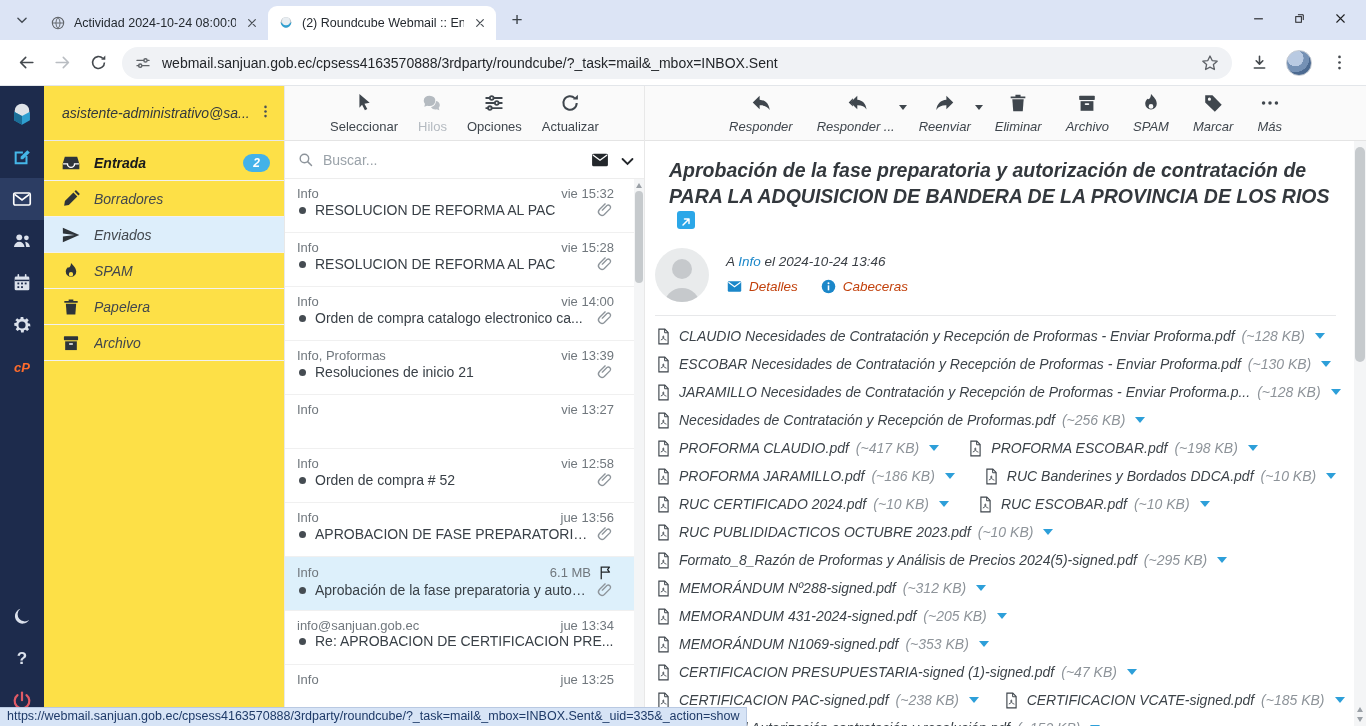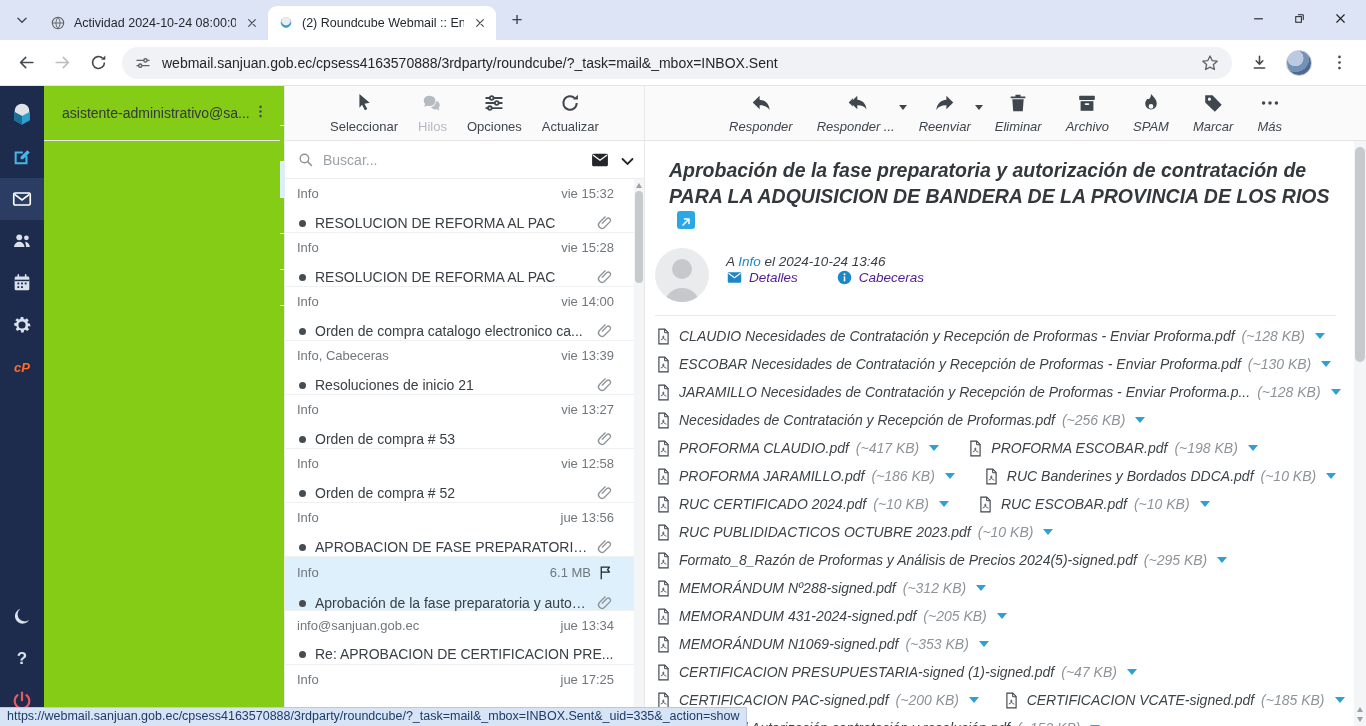--- a/index.html
+++ b/index.html
@@ -42,21 +42,21 @@
   .appbar { width:44px; background:#1d2b4c; display:flex; flex-direction:column; align-items:center; padding:8px 0 4px; flex:none; }
   .app-icon { width:44px; height:42px; display:flex; align-items:center; justify-content:center; color:#dbe1ec; flex:none;text-align:center; }
   .app-icon svg { width:22px; height:22px; }
   .app-icon.logo svg { width:28px; height:28px; }
   .app-icon.compose { color:#45b7e8; }
   .app-icon.active { background:#2c3d63; color:#fff; }
   .app-icon.cpanel { color:#ff6c2c; font-weight:bold; font-style:italic; font-size:13px; }
   .app-icon.logout { color:#e25b66; }
   .appbar .spacer { flex:1; }
 
-  .folderpane { width:241px; background:#84cc16; border-right:1px solid #e8e8e8; display:flex; flex-direction:row; flex:none; }
+  .folderpane { width:241px; background:#fde047; border-right:1px solid #e8e8e8; display:flex; flex-direction:column; flex:none;font-style:italic; }
   .account-row { height:55px; flex:none; display:flex; align-items:center; padding:0 8px 0 18px; border-bottom:1px solid #e8e8e8; }
   .account-name { flex:1; font-size:14px; color:#33383d; white-space:nowrap; overflow:hidden; }
   .account-kebab { width:22px; color:#4a5056; text-align:center; }
   .account-kebab svg { width:17px; height:17px; }
   .folder-list { padding-top:4px; }
   .folder-row { height:36px; display:flex; align-items:center; gap:13px; padding:0 14px 0 17px; font-size:14px; color:#42474d; border-bottom:1px solid #f1f1f1; }
   .folder-row.selected { background:#ddeefb; }
   .folder-row.bold .folder-label { font-weight:bold; color:#17191c; }
   .f-icon { width:20px; height:20px; color:#2e343a; flex:none; }
   .f-icon svg { width:20px; height:20px; }
@@ -78,21 +78,21 @@
   .searchrow .r-caret { width:13px; height:13px; color:#23272b; }
 
   .msg-list { position:relative; }
   .msg { height:54px; padding:7px 30px 0 12px; border-bottom:1px solid #f0f0f0; }
   .msg.selected { background:#ddf0fb; }
   .msg-l1 { display:flex; align-items:center; font-size:13px; color:#70777d; }
   .msg-sender { flex:1; white-space:nowrap; overflow:hidden; }
   .msg-meta { display:flex; align-items:center; gap:6px; }
   .flag-ic { width:17px; height:17px; color:#23272b; }
   .flag-ic svg { width:17px; height:17px; }
-  .msg-l2 { display:flex; align-items:center; margin-top:13px; }
+  .msg-l2 { display:flex; align-items:center; margin-top:0; }
   .unread-dot { width:7px; height:7px; border-radius:50%; background:#454c52; margin:0 9px 0 2px; flex:none; }
   .msg-subject { flex:1; font-size:14px; color:#394047; white-space:nowrap; overflow:hidden; text-overflow:ellipsis; }
   .clip-ic { width:18px; height:18px; color:#8d949a; flex:none; margin-left:6px; }
   .clip-ic svg { width:18px; height:18px; }
 
   .vscroll { position:absolute; top:93px; bottom:0; right:0; width:10px; background:#f4f5f6; }
   .vscroll .arrow { position:absolute; left:2px; width:0; height:0; border-left:3px solid transparent; border-right:3px solid transparent; }
   .vscroll .up { top:4px; border-bottom:5px solid #9aa0a6; }
   .vscroll .down { bottom:4px; border-top:5px solid #9aa0a6; }
   .vscroll .thumb { position:absolute; left:1px; width:8px; border-radius:4px; background:#c6cacd; }
@@ -105,21 +105,21 @@
   .subject { font-size:19.5px; font-weight:bold; color:#33383d; line-height:26px;margin-left:14px; }
   .ext-link { display:inline-block; width:18px; height:18px; background:#2ba7e8; border-radius:3px; margin-left:8px; vertical-align:-2px; }
   .ext-link svg { width:18px; height:18px; }
   .meta { display:flex; margin-top:13px; gap:17px; }
   .avatar { width:54px; height:54px; border-radius:50%; background:#e9ebec; position:relative; overflow:hidden; flex:none; }
   .avatar .head { position:absolute; top:11px; left:17px; width:20px; height:20px; border-radius:50%; background:#c6c9cc; }
   .avatar .body { position:absolute; bottom:-10px; left:9px; width:36px; height:24px; border-radius:18px 18px 0 0; background:#c6c9cc; }
   .meta-lines { padding-top:6px; }
   .from-line { font-size:13.5px; color:#3a3f45; }
   .link { color:#1b87c9; }
-  .action-line { display:flex; gap:38px; font-size:13.5px; color:#4c1d95; }
+  .action-line { display:flex; gap:22px; margin-top:9px; font-size:13.5px; color:#c2410c; }
   .action { display:flex; align-items:center; gap:6px; }
   .action .a-icon { width:17px; height:17px; color:#1b87c9; }
   .action .a-icon svg { width:17px; height:17px; }
   .mail-divider { height:1px; background:#e7e8ea; margin:13px 4px 6px 0; }
 
   .att-list { }
   .att-row { display:flex; gap:28px; height:28px; align-items:center; }
   .att { display:flex; align-items:center; gap:7px; min-width:0; }
   .pdf-ic { width:17px; height:19px; color:#3c434a; flex:none; }
   .pdf-ic svg { width:17px; height:19px; }
@@ -441,47 +441,40 @@
             <div class="msg-l2">
               <span class="unread-dot"></span>
               <span class="msg-subject">Orden de compra catalogo electronico ca...</span>
               <span class="clip-ic"><svg viewBox="0 0 24 24">
                   <path d="M8.4 12.2l6.2-6.2a3 3 0 014.2 4.2l-7.7 7.7a4.6 4.6 0 01-6.5-6.5l7.7-7.6" fill="none" stroke="currentColor" stroke-width="1.8" stroke-linecap="round"></path>
                 </svg></span>
             </div>
           </div>
           <div class="msg">
             <div class="msg-l1">
-              <span class="msg-sender">Info, Cabeceras</span>
+              <span class="msg-sender">Info, Proformas</span>
               <span class="msg-meta">
                 <span>vie 13:39</span>
               </span>
             </div>
             <div class="msg-l2">
               <span class="unread-dot"></span>
               <span class="msg-subject">Resoluciones de inicio 21</span>
               <span class="clip-ic"><svg viewBox="0 0 24 24">
                   <path d="M8.4 12.2l6.2-6.2a3 3 0 014.2 4.2l-7.7 7.7a4.6 4.6 0 01-6.5-6.5l7.7-7.6" fill="none" stroke="currentColor" stroke-width="1.8" stroke-linecap="round"></path>
                 </svg></span>
             </div>
           </div>
           <div class="msg">
             <div class="msg-l1">
               <span class="msg-sender">Info</span>
               <span class="msg-meta">
                 <span>vie 13:27</span>
               </span>
             </div>
-            <div class="msg-l2">
-              <span class="unread-dot"></span>
-              <span class="msg-subject">Orden de compra # 53</span>
-              <span class="clip-ic"><svg viewBox="0 0 24 24">
-                  <path d="M8.4 12.2l6.2-6.2a3 3 0 014.2 4.2l-7.7 7.7a4.6 4.6 0 01-6.5-6.5l7.7-7.6" fill="none" stroke="currentColor" stroke-width="1.8" stroke-linecap="round"></path>
-                </svg></span>
-            </div>
           </div>
           <div class="msg">
             <div class="msg-l1">
               <span class="msg-sender">Info</span>
               <span class="msg-meta">
                 <span>vie 12:58</span>
               </span>
             </div>
             <div class="msg-l2">
               <span class="unread-dot"></span>
@@ -533,21 +526,21 @@
             </div>
             <div class="msg-l2">
               <span class="unread-dot"></span>
               <span class="msg-subject">Re: APROBACION DE CERTIFICACION PRE...</span>
             </div>
           </div>
           <div class="msg">
             <div class="msg-l1">
               <span class="msg-sender">Info</span>
               <span class="msg-meta">
-                <span>jue 17:25</span>
+                <span>jue 13:25</span>
               </span>
             </div>
             <div class="msg-l2">
               <span class="msg-subject"></span>
             </div>
           </div>
         </div>
       <div class="vscroll">
         <span class="arrow up"></span>
           <span class="arrow down"></span>
@@ -841,21 +834,21 @@
               </span>
             </div>
             <div class="att-row">
               <span class="att">
                 <span class="pdf-ic"><svg viewBox="0 0 24 26">
                     <path d="M5.5 2.5h8.3l4.7 4.8v16.2H5.5z" fill="none" stroke="currentColor" stroke-width="1.6"></path>
                     <path d="M13.6 2.7v5h4.8" fill="none" stroke="currentColor" stroke-width="1.4"></path>
                     <path d="M8.8 17.8c2-.6 4.4-3.6 3.5-5.1-.8-1.3-2.2.8-.3 2.9 1.3 1.5 3.6 2.4 3.6 2.4" fill="none" stroke="currentColor" stroke-width="1.3" stroke-linecap="round"></path>
                   </svg></span>
                 <span class="att-name">CERTIFICACION PAC-signed.pdf</span>
-                <span class="att-size">(~200 KB)</span>
+                <span class="att-size">(~238 KB)</span>
                 <span class="att-caret"></span>
               </span>
               <span class="att">
                 <span class="pdf-ic"><svg viewBox="0 0 24 26">
                     <path d="M5.5 2.5h8.3l4.7 4.8v16.2H5.5z" fill="none" stroke="currentColor" stroke-width="1.6"></path>
                     <path d="M13.6 2.7v5h4.8" fill="none" stroke="currentColor" stroke-width="1.4"></path>
                     <path d="M8.8 17.8c2-.6 4.4-3.6 3.5-5.1-.8-1.3-2.2.8-.3 2.9 1.3 1.5 3.6 2.4 3.6 2.4" fill="none" stroke="currentColor" stroke-width="1.3" stroke-linecap="round"></path>
                   </svg></span>
                 <span class="att-name">CERTIFICACION VCATE-signed.pdf</span>
                 <span class="att-size">(~185 KB)</span>

